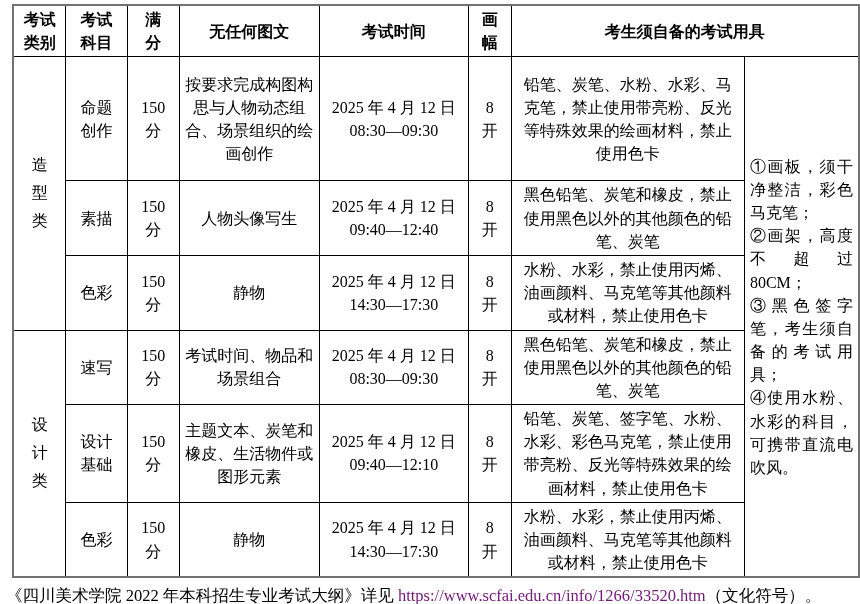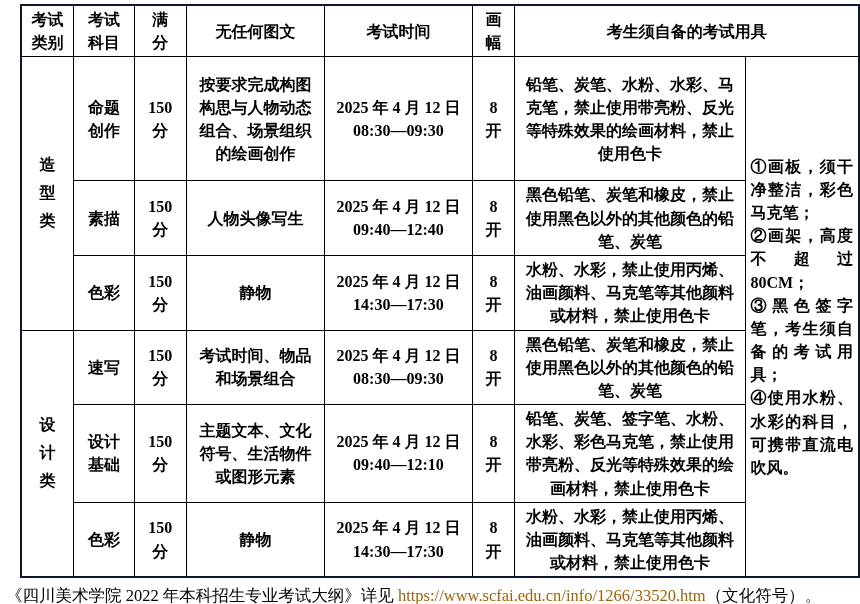--- a/index.html
+++ b/index.html
@@ -12,32 +12,31 @@
     width: 860px;
     height: 604px;
     background: #ffffff;
     color: #000000;
     font-family: "Liberation Serif", "DejaVu Serif", serif;
     overflow: hidden;
   }
   table.exam-table {
     border-collapse: collapse;
     table-layout: fixed;
-    margin: 4px 0 0 20px;
-    border: 2px solid #0f172a;
+    margin: 4px 0 0 12px;
+    border: 2px solid #737373;
   }
   .exam-table th, .exam-table td {
     border: 1px solid #000000;
     padding: 2px 5px;
     font-size: 16px;
     line-height: 1.45;
     text-align: center;
     vertical-align: middle;
     overflow: hidden;
-    font-weight: bold;
   }
   .exam-table th {
     font-weight: bold;
   }
   .pre {
     white-space: pre-line;
   }
   
   .vert {
     width: 1.05em;
@@ -61,21 +60,21 @@
   .cell-notes .note-item {
     text-align: justify;
   }
   .footnote {
     margin: 5px 6px 0 6px;
     font-size: 16.5px;
     line-height: 1.55;
     text-align: left;
   }
   .footnote a {
-    color: #a16207;
+    color: #701a75;
     text-decoration: none;
     cursor: pointer;
   }
 </style>
 </head>
 <body>
 
 <div class="page">
 
   <table class="exam-table">
@@ -164,21 +163,21 @@
       <td class="pre">8
 开</td>
       <td class="cell-tools">黑色铅笔、炭笔和橡皮，禁止使用黑色以外的其他颜色的铅笔、炭笔</td>
     </tr>
 
     <tr style="height:95px">
       <td class="pre">设计
 基础</td>
       <td class="pre">150
 分</td>
-      <td class="cell-scope">主题文本、文化符号、生活物件或图形元素</td>
+      <td class="cell-scope">主题文本、炭笔和橡皮、生活物件或图形元素</td>
       <td class="pre">2025 年 4 月 12 日
 09:40—12:10</td>
       <td class="pre">8
 开</td>
       <td class="cell-tools">铅笔、炭笔、签字笔、水粉、水彩、彩色马克笔，禁止使用带亮粉、反光等特殊效果的绘画材料，禁止使用色卡</td>
     </tr>
 
     <tr style="height:66px">
       <td class="pre">色彩</td>
       <td class="pre">150

